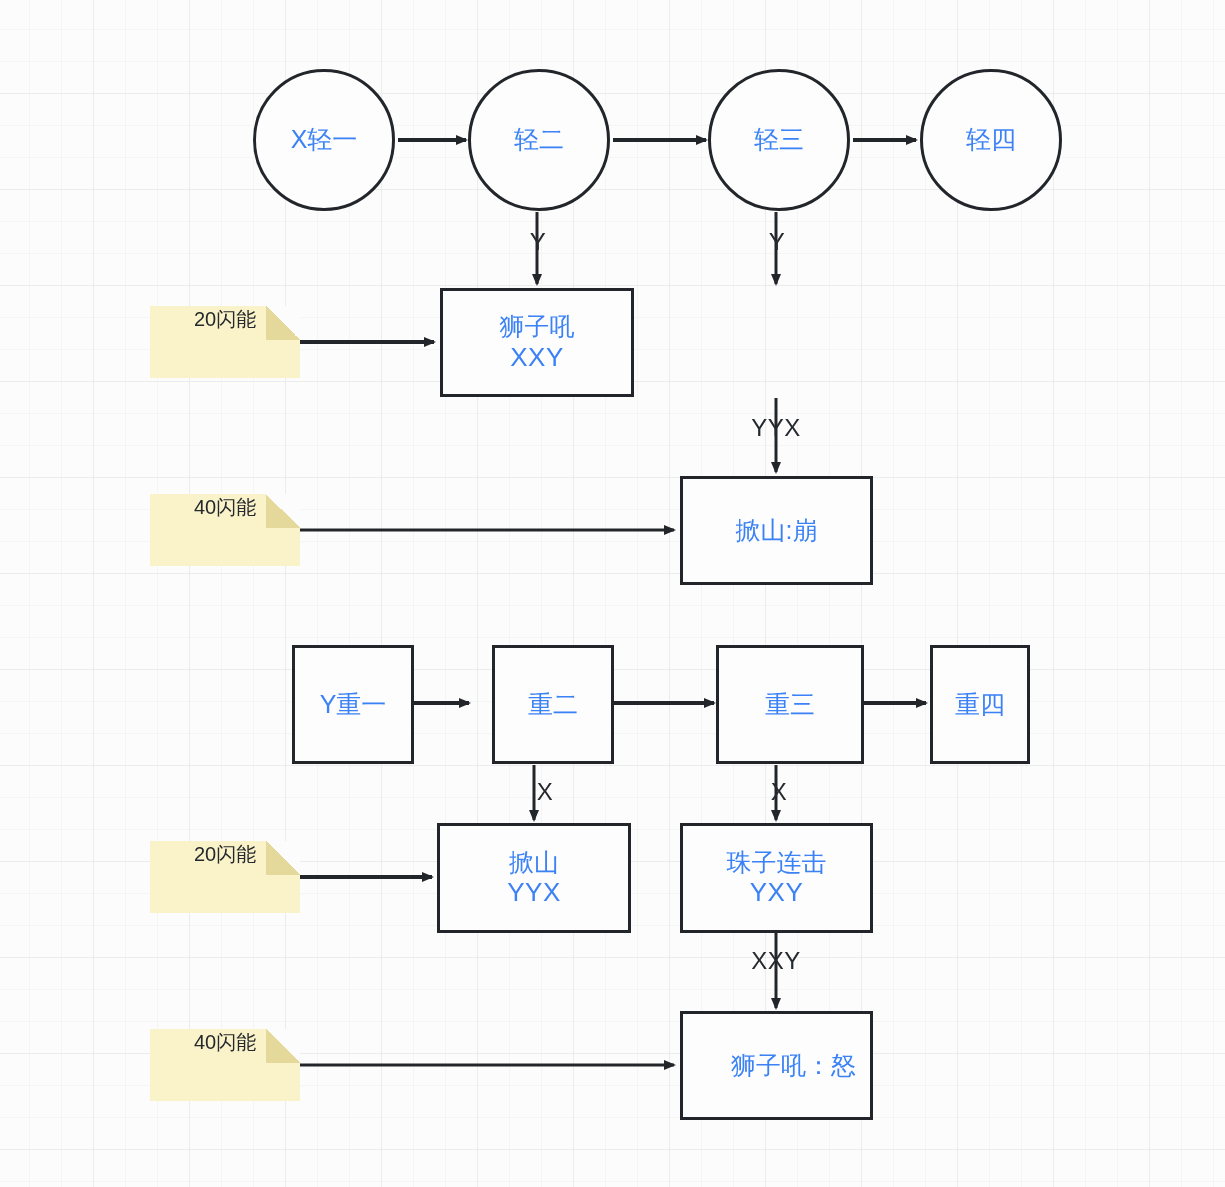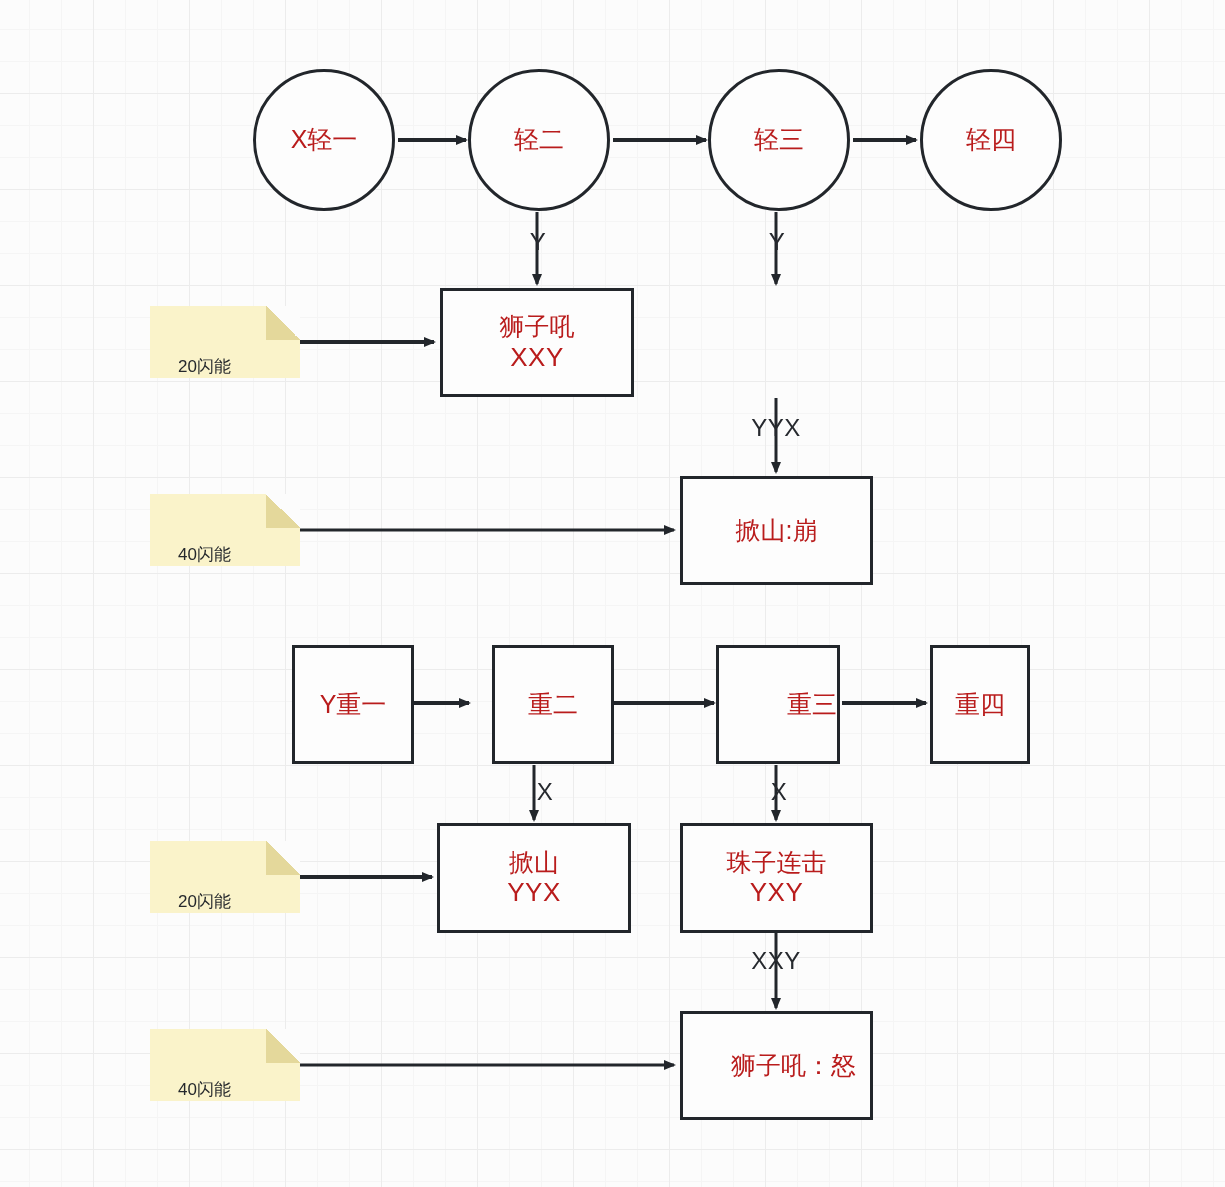--- a/index.html
+++ b/index.html
@@ -21,34 +21,34 @@
     background-position:-3px -3px,-3px -3px,-3px -3px,-3px -3px;
   }
   svg#edges{position:absolute;left:0;top:0;width:1225px;height:1187px;}
   .node{
     position:absolute;
     box-sizing:border-box;
     background:#fdfdfd;
     border:3px solid #22262b;
     display:flex;align-items:center;justify-content:center;
     flex-direction:column;
-    color:#b91c1c;
+    color:#3b82f6;
     text-align:center;
     line-height:1.18;
   }
   .circle{border-radius:50%;border-width:3px;font-size:25px;}
   .rect{font-size:25px;}
   .rect .l1,.rect .l2{display:block;}
   .rect .l2{font-size:26px;letter-spacing:.5px;}
   .note{
     position:absolute;box-sizing:border-box;
     background:#faf3ca;
-    color:#25282c;font-size:17px;
-    display:flex;align-items:flex-end;
-    padding-left:28px;
+    color:#25282c;font-size:20px;
+    display:flex;align-items:flex-start;
+    padding-left:44px;
   }
   .note .fold{
     position:absolute;right:0;top:0;width:34px;height:34px;
     background:linear-gradient(225deg,#fcfcfc 0 50%,#e4d89b 50% 100%);
   }
   .elabel{
     position:absolute;font-size:24px;color:#26292e;
     background:transparent;
     text-align:center;
     letter-spacing:.5px;
@@ -131,21 +131,21 @@
     <span class="fold"></span>
     <span>40闪能</span>
   </div>
 
   <div class="node rect" style="left:262px;top:645px;width:122px;height:119px;margin-left:30px;">
     <span>Y重一</span>
   </div>
   <div class="node rect" style="left:492px;top:645px;width:122px;height:119px;">
     <span>重二</span>
   </div>
-  <div class="node rect" style="left:716px;top:645px;width:124px;height:119px;align-items:flex-end;">
+  <div class="node rect" style="left:716px;top:645px;width:148px;height:119px;">
     <span>重三</span>
   </div>
   <div class="node rect" style="left:930px;top:645px;width:100px;height:119px;">
     <span>重四</span>
   </div>
 
   <div class="elabel" style="left:530px;top:778px;width:30px;">X</div>
   <div class="elabel" style="left:764px;top:778px;width:30px;">X</div>
 
   <div class="node rect" style="left:437px;top:823px;width:194px;height:110px;">

